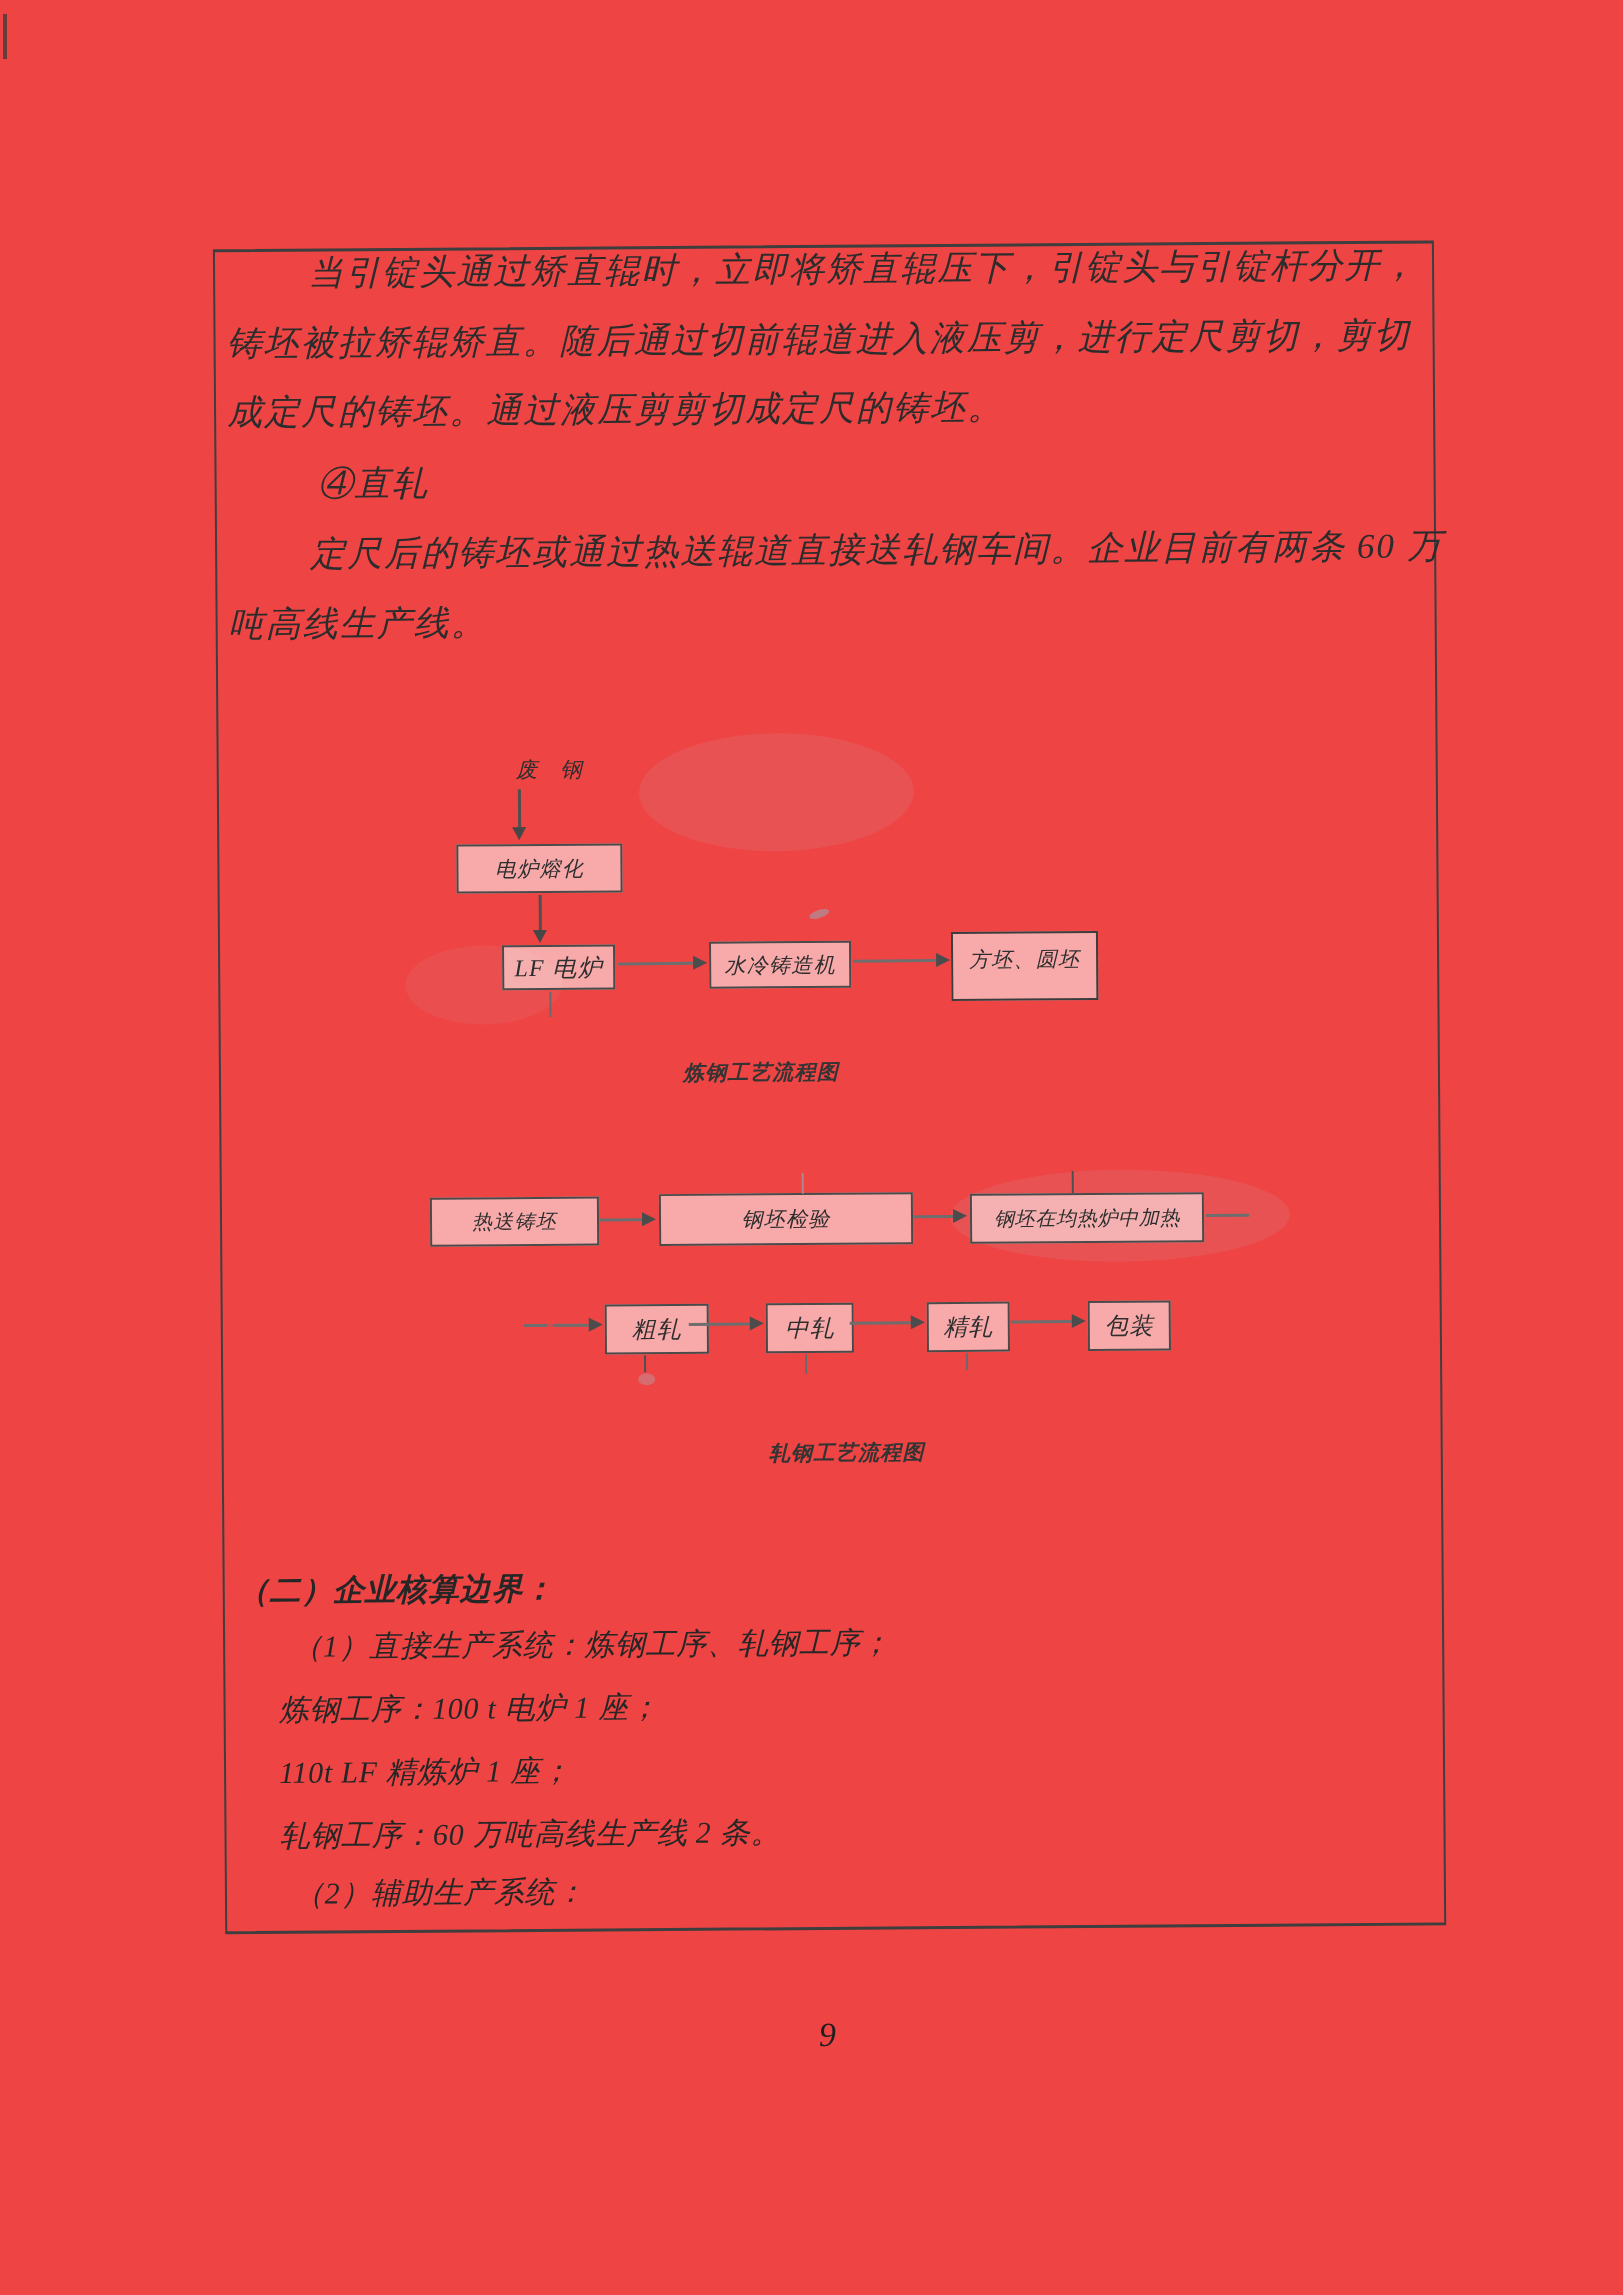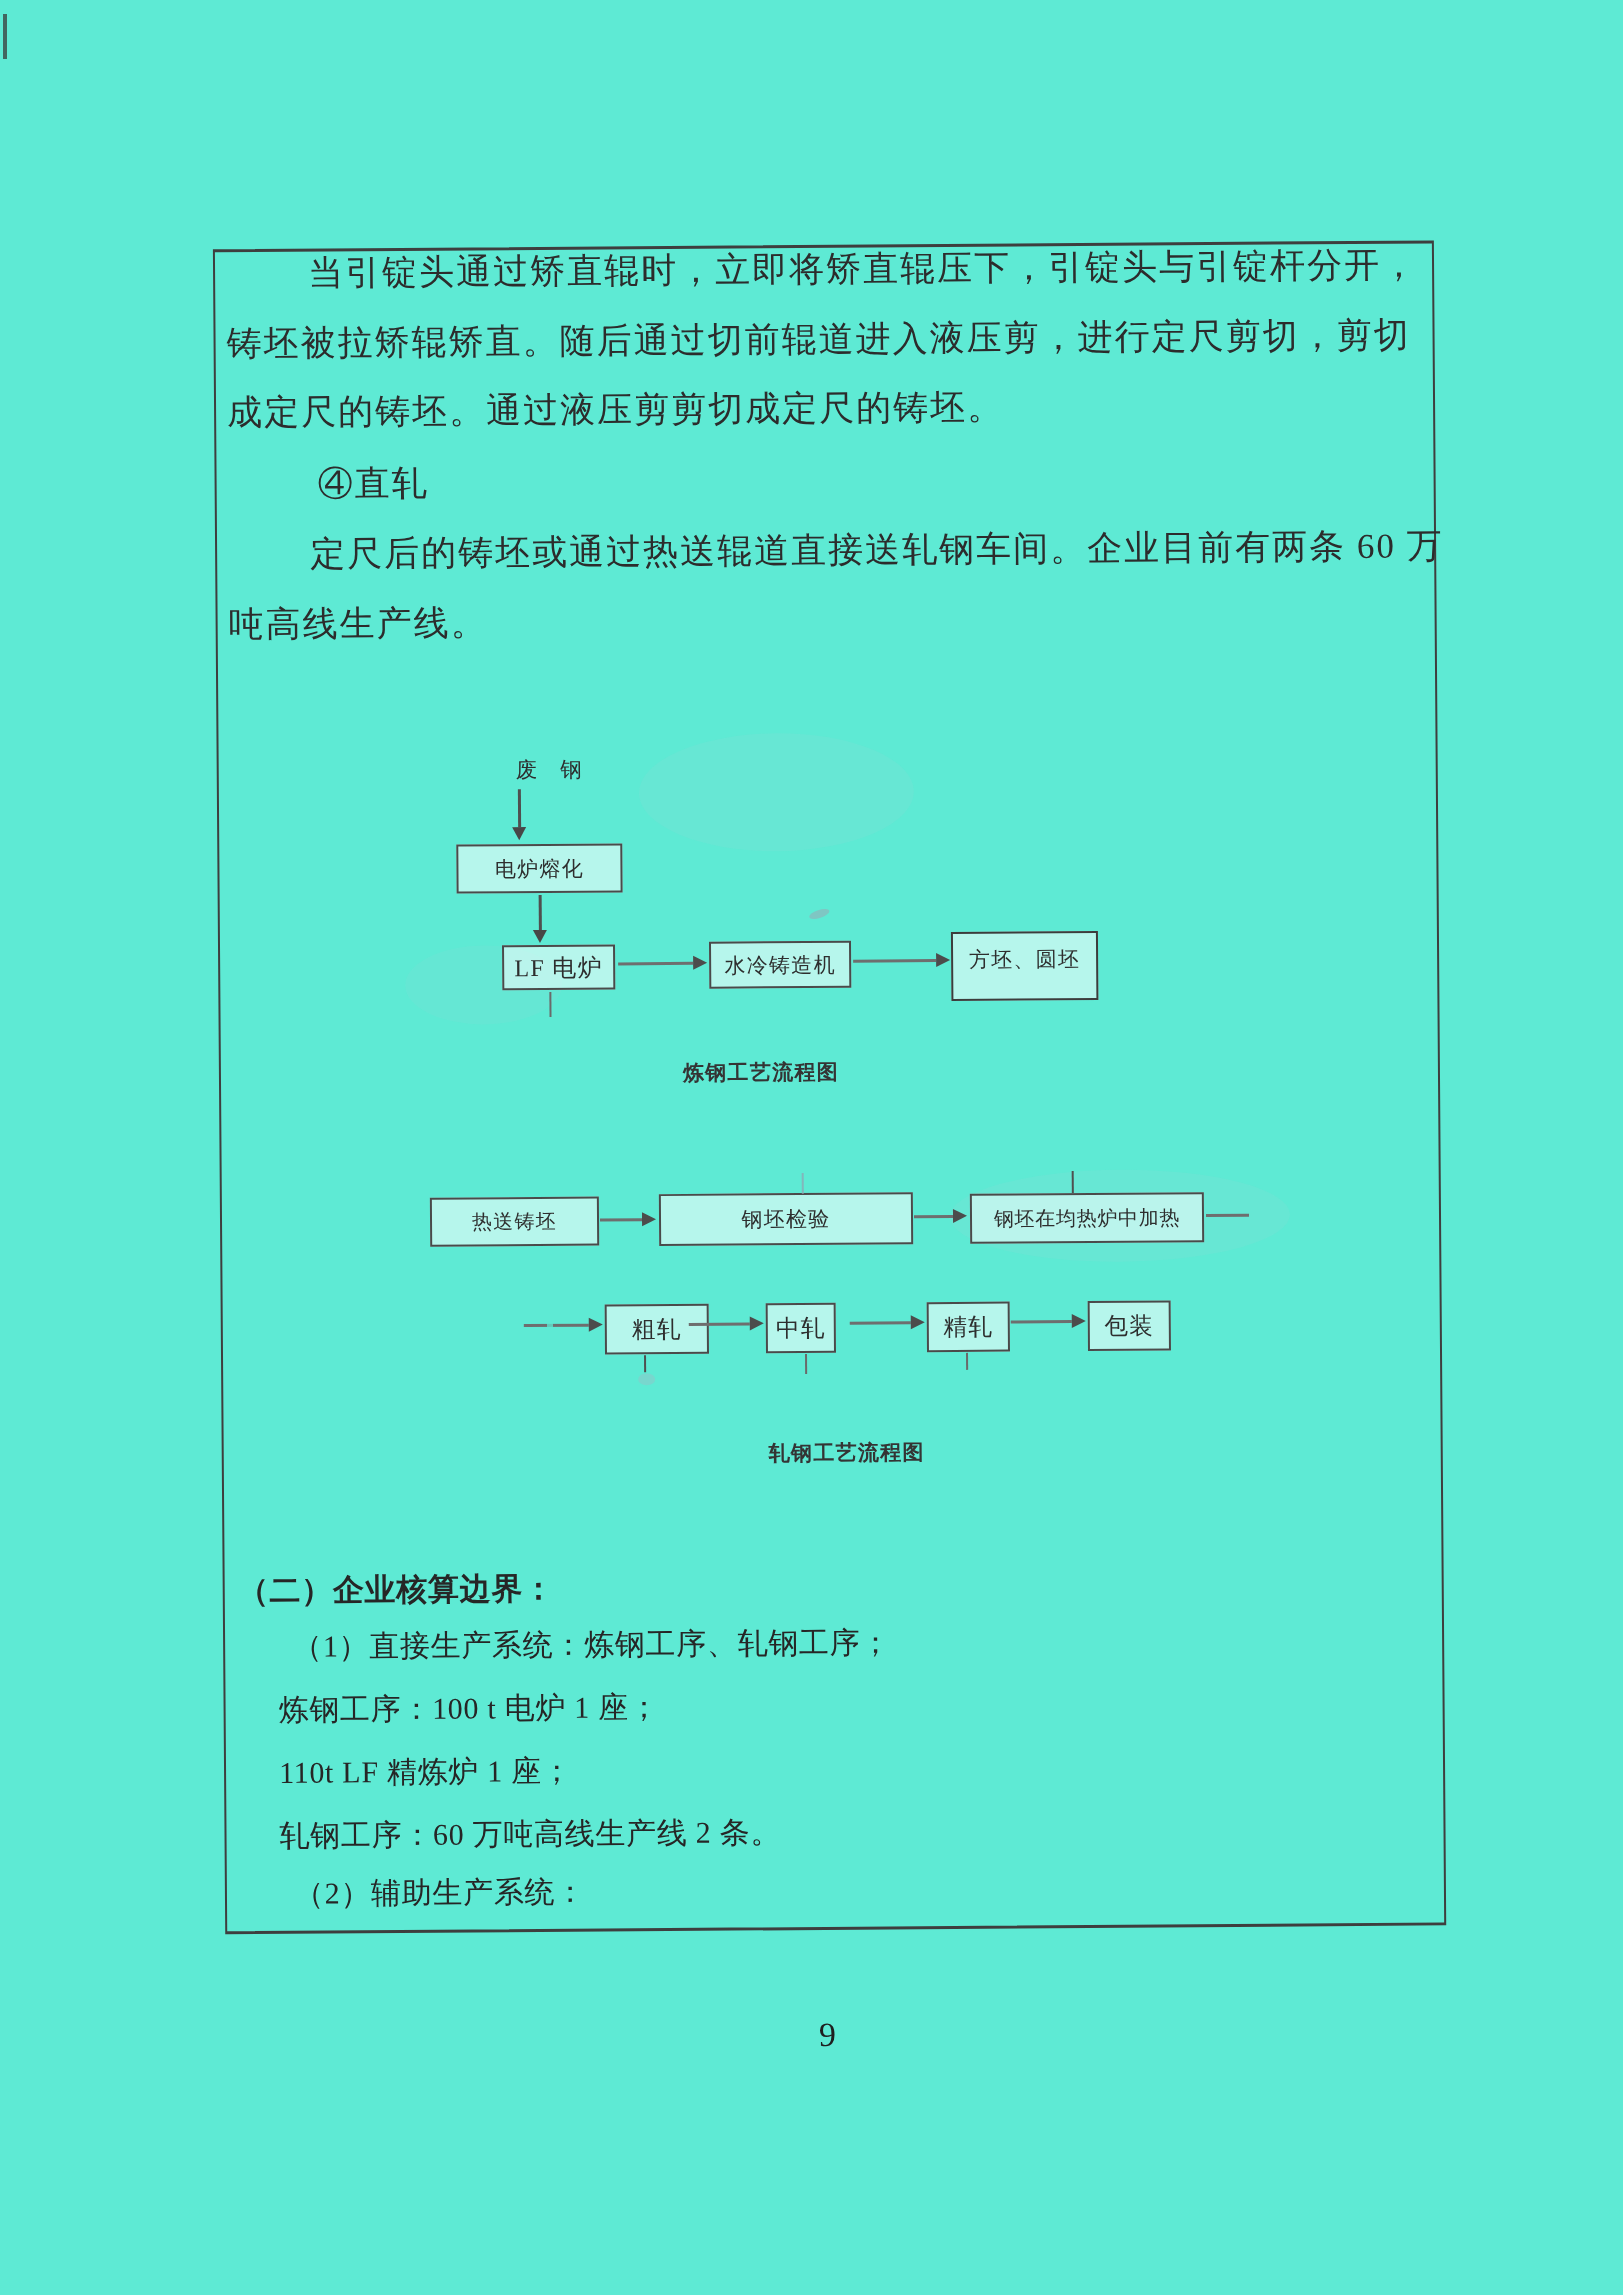--- a/index.html
+++ b/index.html
@@ -1,22 +1,23 @@
 <!DOCTYPE html>
 <html style="font-size:10.5px"><head>
 <meta charset="utf-8">
 <style>
   html,body{margin:0;padding:0;background:#e8e8e8;}
   .page{
     position:relative;
     width:1623px;height:2295px;
-    background:#5eead4;
+    background:#ef4444;
     overflow:hidden;
     font-family:"Liberation Serif","DejaVu Serif",serif;
     color:#2c2c2c;
+    font-style:italic;
   }
   .scan{
     position:absolute;inset:0;
     transform:rotate(-0.42deg);
     transform-origin:812px 1080px;
   }
   .edge-mark{
     position:absolute;left:3.3px;top:14.4px;width:3.9px;height:45px;
     background:#3a3a3a;opacity:.75;
   }
@@ -134,21 +135,21 @@
       <div class="fc-box" style="left:969px;top:1195px;width:234px;height:50px;font-size:20px;letter-spacing:0.7px;border-top-width:2.6px;">钢坯在均热炉中加热</div>
       <div class="tick" style="left:1071px;top:1173px;height:21.6px;background:#4f4f4f;"></div>
       <div class="hline" style="left:1205px;top:1217px;width:43px;"></div>
 
       <div class="harrow dashgap hline" style="left:522px;top:1322px;width:65px;"></div>
       <div class="fc-box" style="left:603px;top:1303px;width:104px;height:50px;font-size:23.6px;">粗轧</div>
       <div class="tick" style="left:642px;top:1354px;height:17px;background:#4f4f4f;"></div>
       <div class="smudge" style="left:636px;top:1372px;width:17px;height:11.8px;background:#a9b4c2;opacity:.35;"></div>
 
       <div class="harrow" style="left:687px;top:1322px;width:61px;"></div>
-      <div class="fc-box" style="left:764px;top:1303px;width:70px;height:50px;font-size:23.6px;">中轧</div>
+      <div class="fc-box" style="left:764px;top:1303px;width:88px;height:50px;font-size:23.6px;">中轧</div>
       <div class="tick" style="left:803px;top:1354px;height:19.6px;"></div>
 
       <div class="harrow" style="left:848px;top:1322px;width:61px;"></div>
       <div class="fc-box" style="left:925px;top:1303px;width:83px;height:50px;font-size:23.6px;">精轧</div>
       <div class="tick" style="left:964px;top:1354px;height:17px;"></div>
 
       <div class="harrow" style="left:1009px;top:1322px;width:61px;"></div>
       <div class="fc-box" style="left:1086px;top:1303px;width:83px;height:50px;font-size:23.6px;">包装</div>
 
       <div class="fc-caption" style="left:766px;top:1439px;">轧钢工艺流程图</div>

